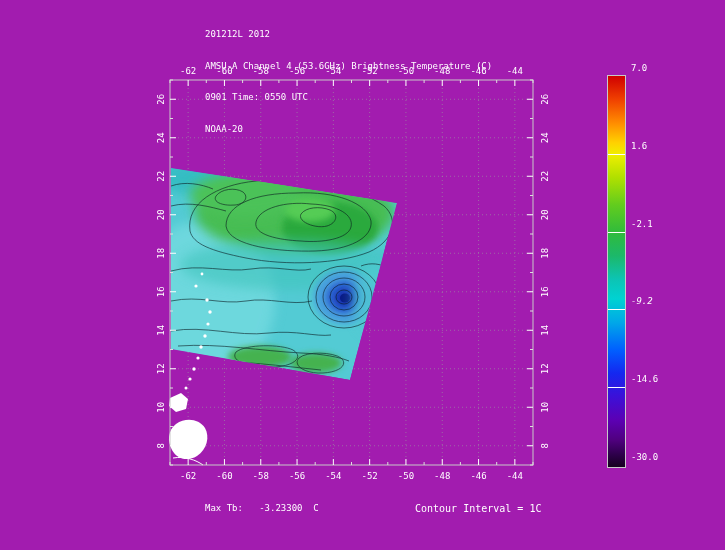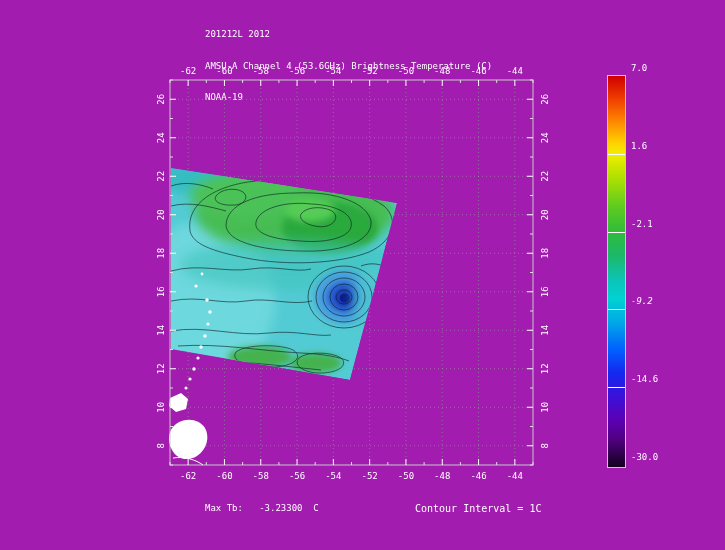--- a/index.html
+++ b/index.html
@@ -22,21 +22,22 @@
   .footer-ci{position:absolute;left:415px;top:503px;font-size:10px;white-space:pre;}
 </style>
 </head>
 <body>
 
 <div class="canvas">
 
   <div class="header">
     <div>201212L 2012</div>
     <div>AMSU-A Channel 4 (53.6GHz) Brightness Temperature (C)</div>
-    <div>NOAA-19</div>
+    <div>0901 Time: 0550 UTC</div>
+    <div>NOAA-20</div>
   </div>
 
   <svg id="plot-svg" width="725" height="550" viewBox="0 0 725 550">
     <defs>
       <clipPath id="swathClip">
         <polygon points="171,168 397,203 350,380 171,349"></polygon>
       </clipPath>
       <filter id="soft6" x="-50%" y="-50%" width="200%" height="200%">
           <feGaussianBlur stdDeviation="6"></feGaussianBlur>
         </filter>

